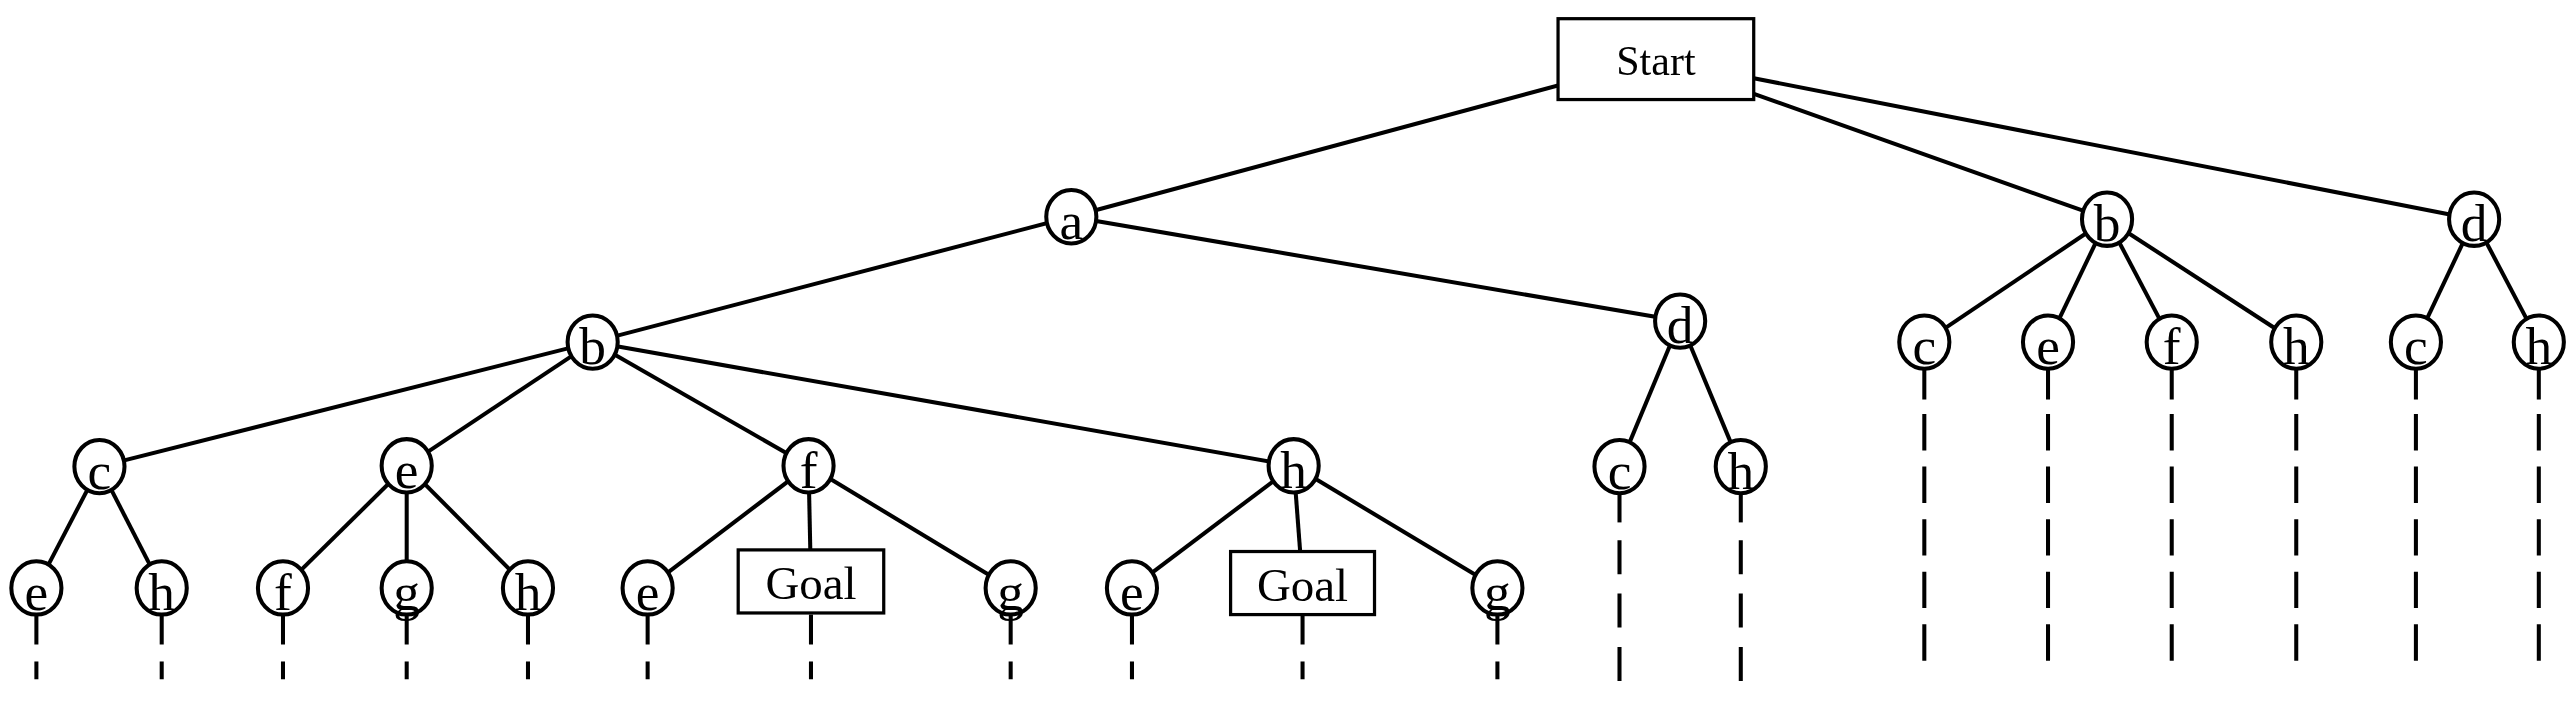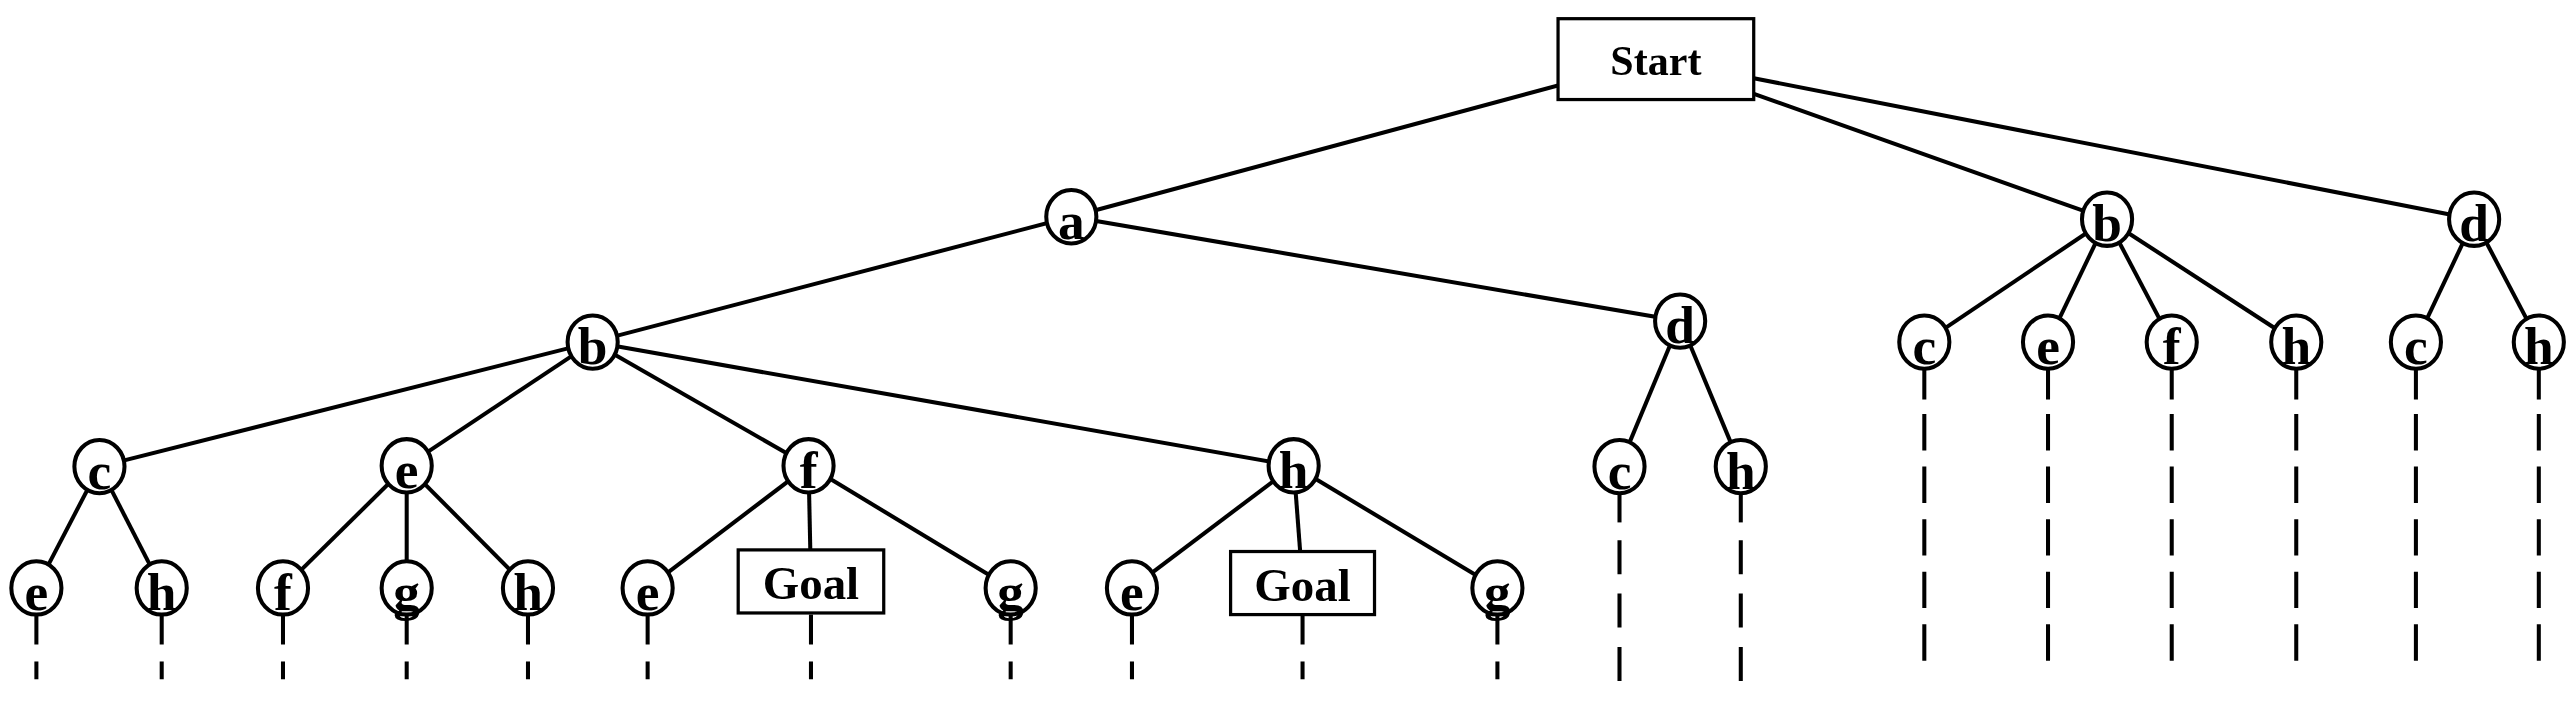--- a/index.html
+++ b/index.html
@@ -5,21 +5,20 @@
   html, body {
     margin: 0;
     padding: 0;
     background: #ffffff;
   }
   .stage {
     width: 2576px;
     height: 702px;
     overflow: hidden;
     background: #ffffff;
-    font-weight: bold;
   }
   svg text {
     font-family: "Liberation Serif", "DejaVu Serif", serif;
     user-select: none;
   }
 </style>
 </head>
 <body>
 
 <div class="stage">

